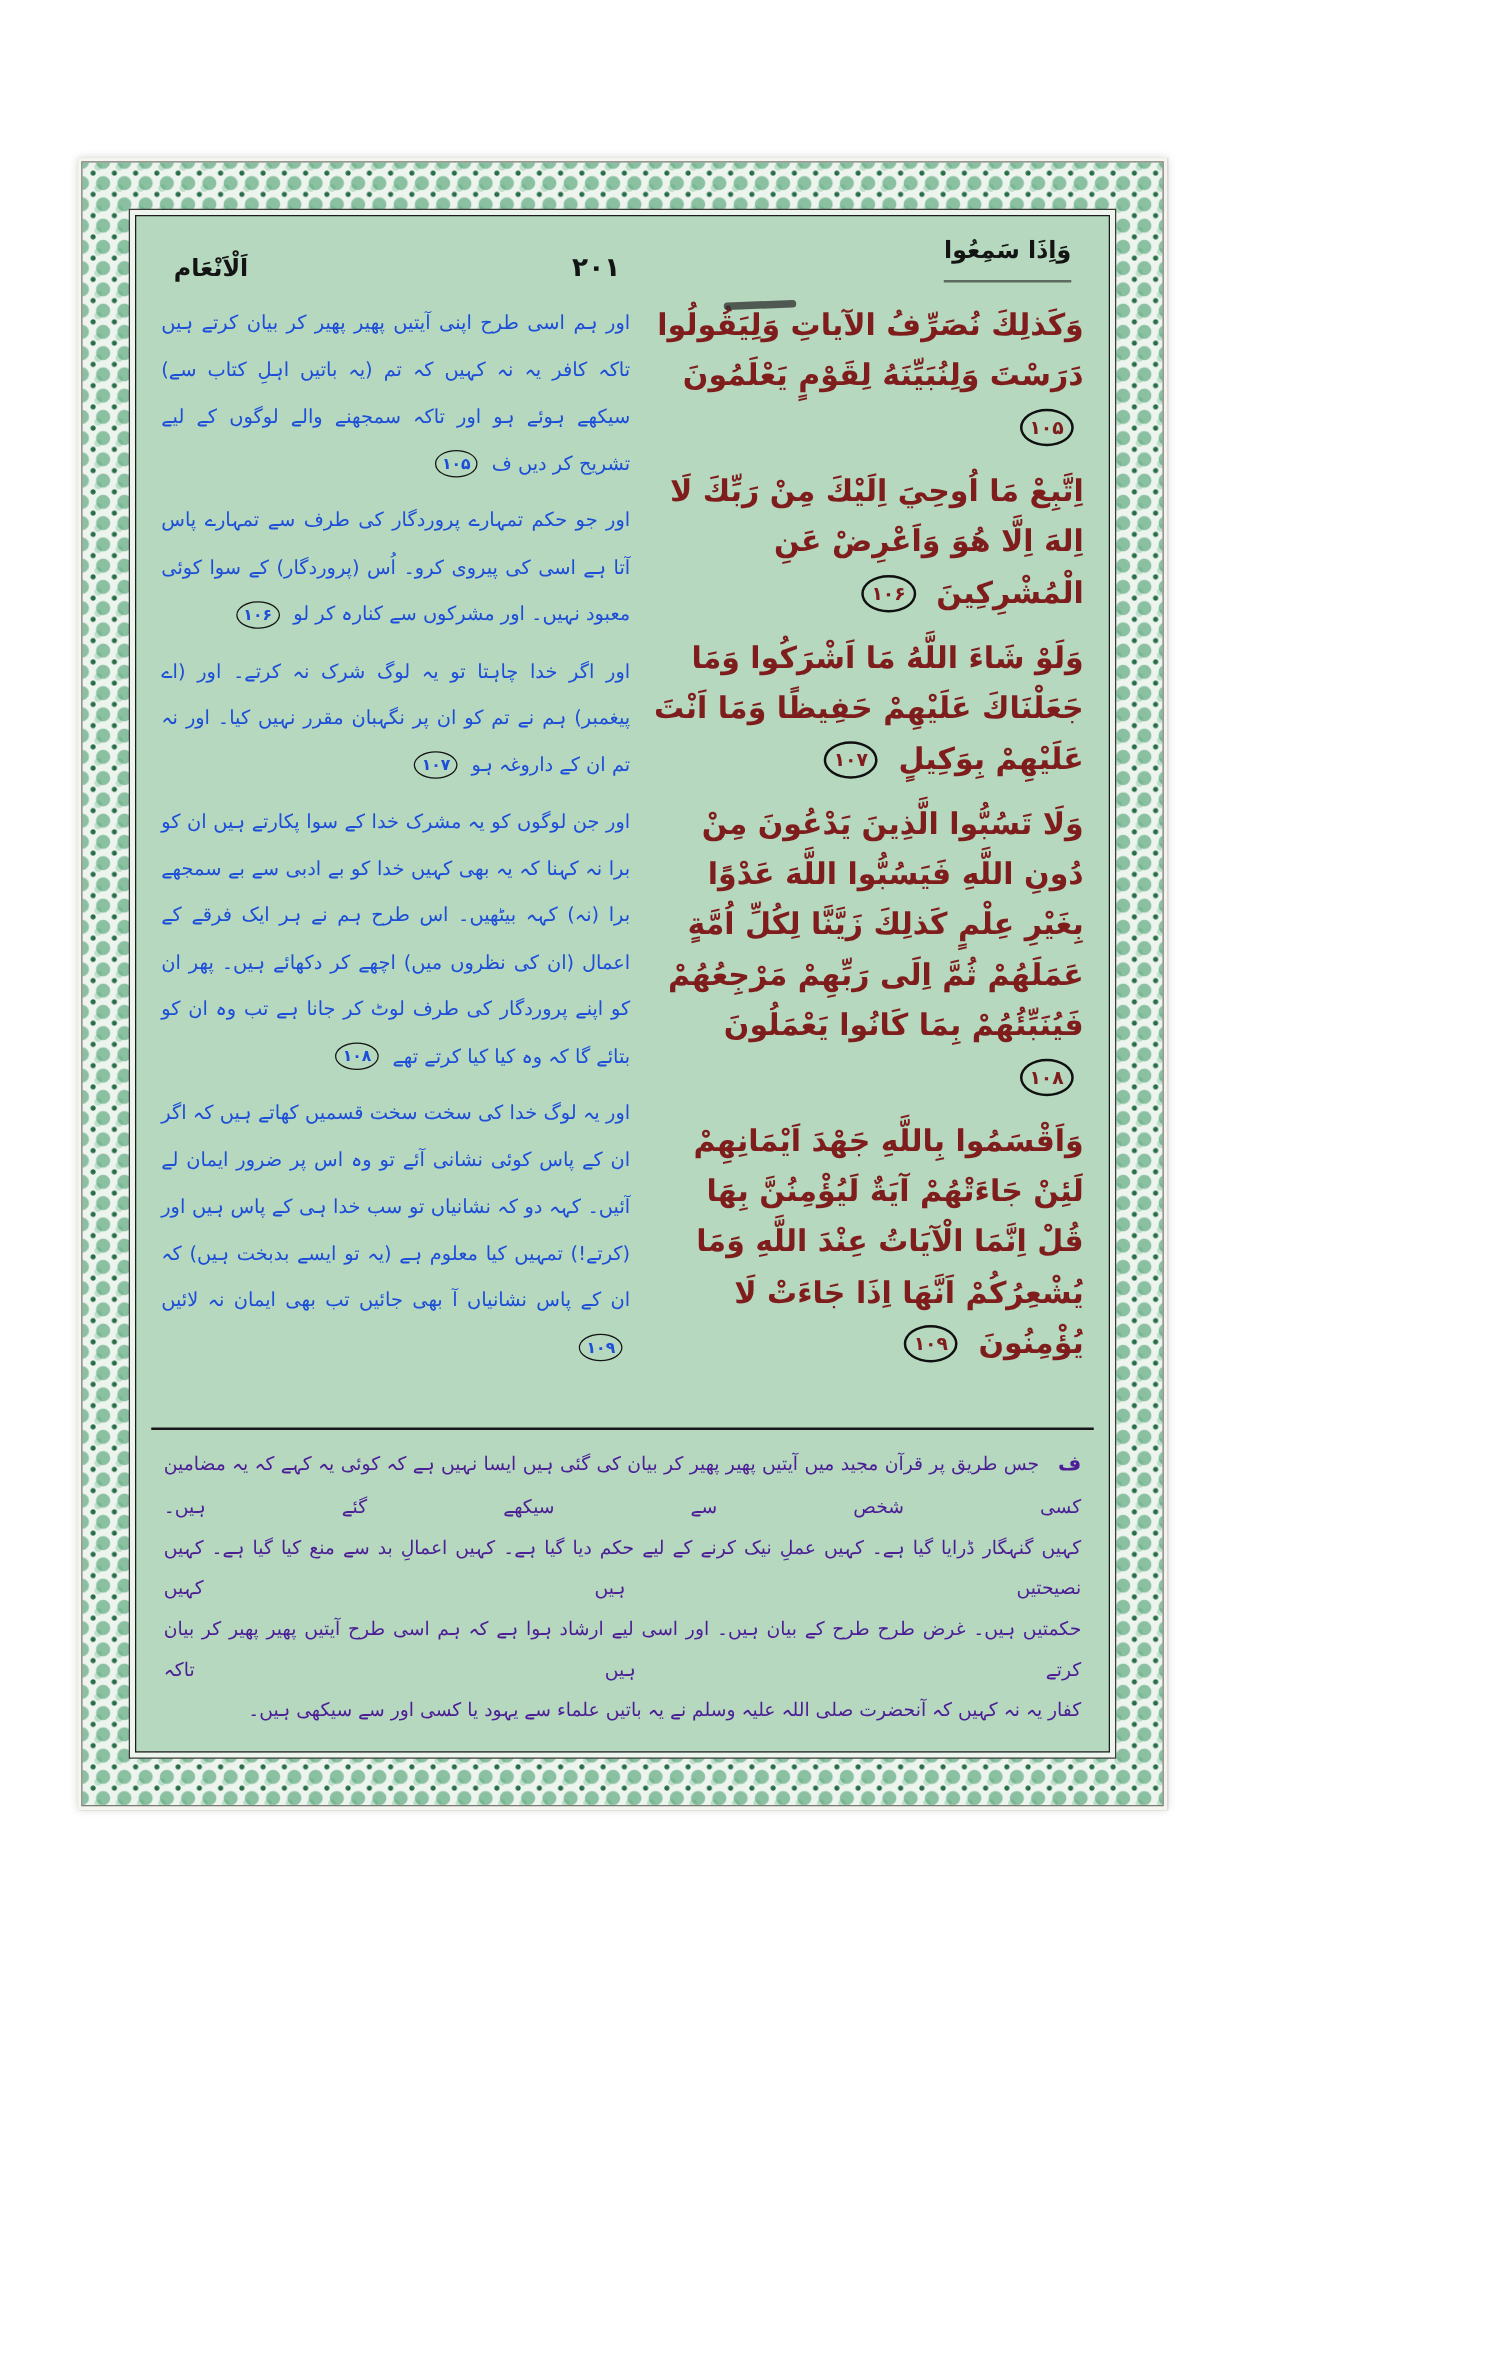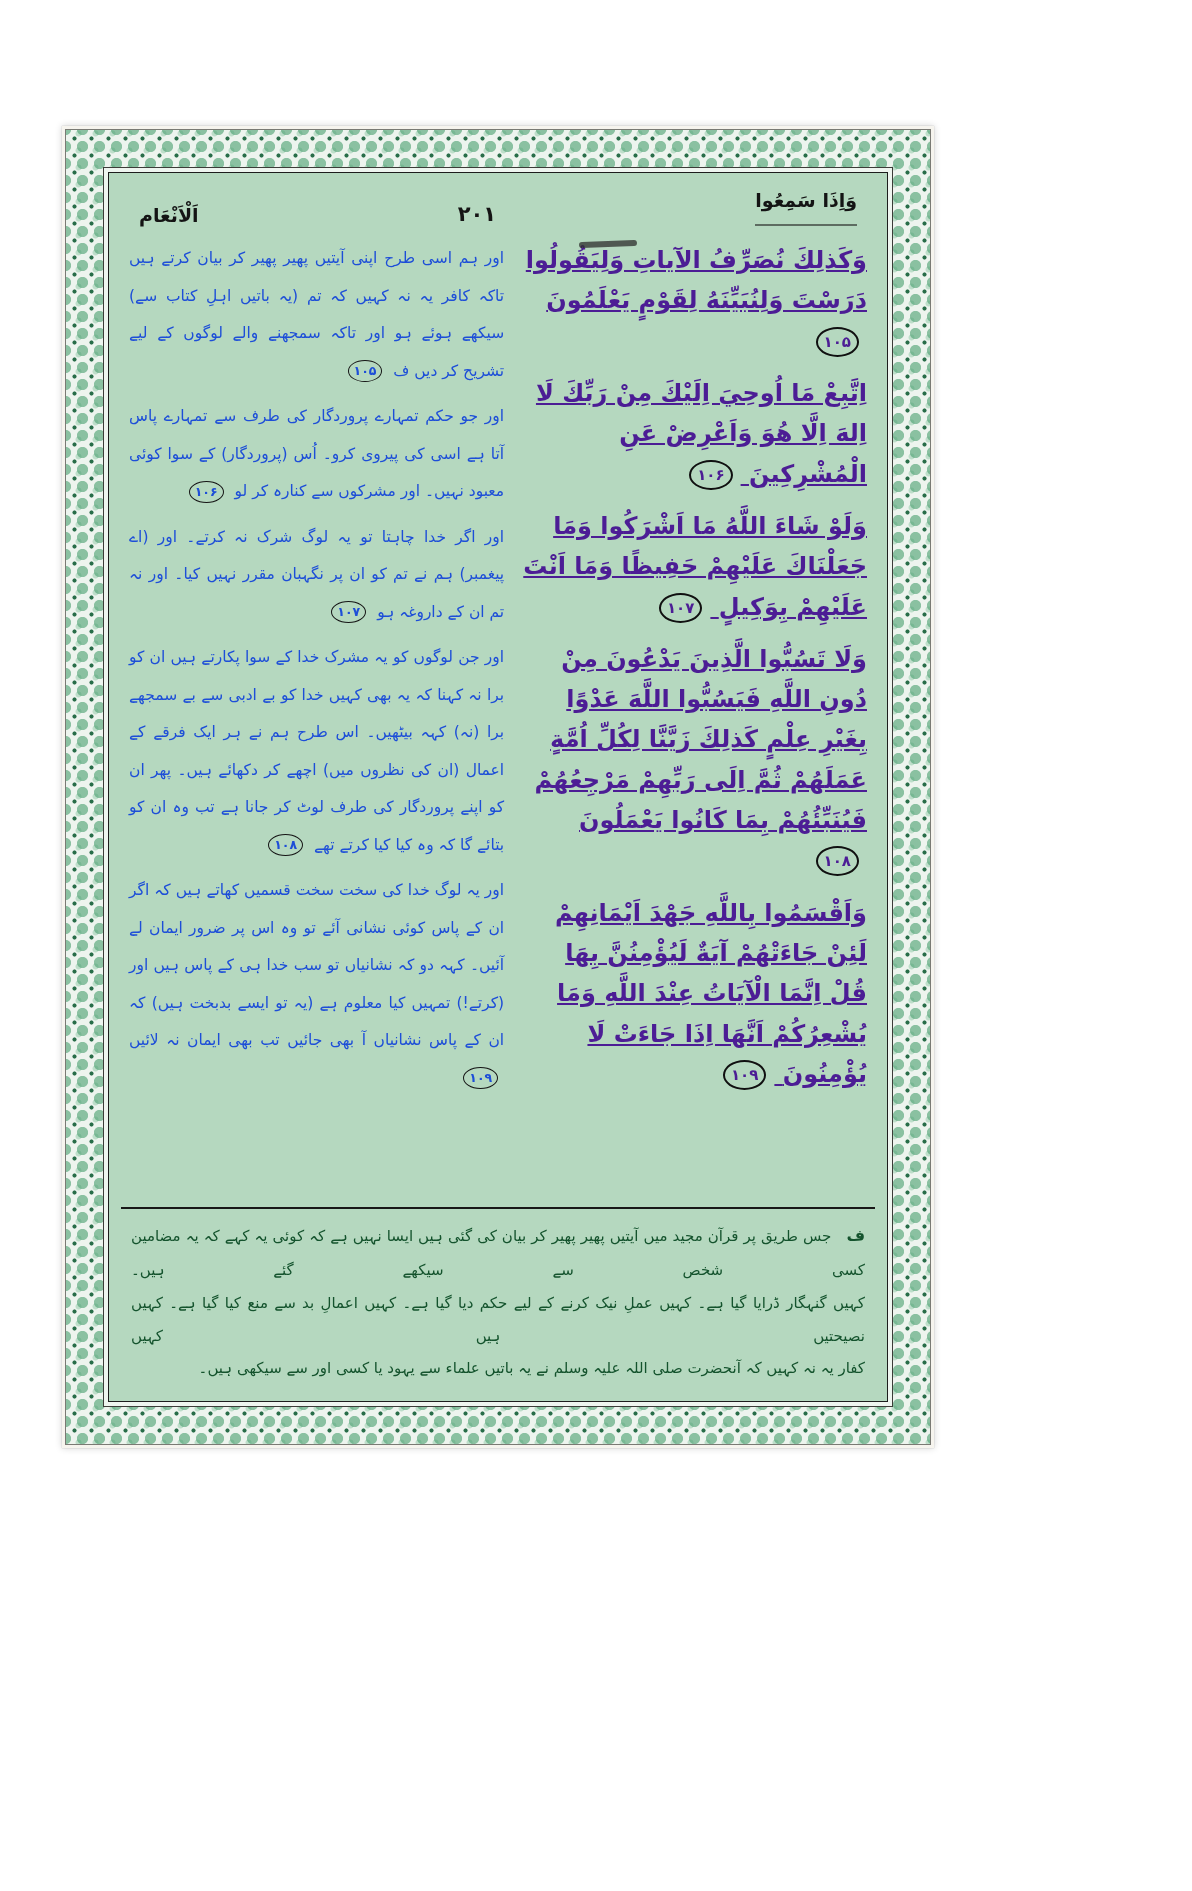--- a/index.html
+++ b/index.html
@@ -53,21 +53,21 @@
   
   .cols{
     flex:1;display:flex;direction:rtl;
     padding:10px 20px 0 20px;gap:16px;overflow:hidden;
   }
   .col-arabic{width:47%;}
   .col-urdu{flex:1;}
   .averse{
     direction:rtl;text-align:right;
     font-size:24px;font-weight:700;line-height:1.68;
-    color:#4c1d95;margin-bottom:12px;text-decoration:underline;
+    color:#7f1d1d;margin-bottom:12px;
   }
   .uverse{
     direction:rtl;text-align:justify;
     font-size:15.5px;line-height:2.42;
     color:#1d4ed8;margin-bottom:8px;
   }
   .vnum{
     display:inline-block;box-sizing:border-box;
     min-width:34px;height:30px;line-height:26px;
     border:2px solid #101010;border-radius:50%;
@@ -82,21 +82,21 @@
     padding:0 5px;margin:0 6px;vertical-align:middle;
   }
   
   .footnote{
     direction:rtl;
     margin:4px 12px 0 12px;
     border-top:2px solid #181818;
     padding:10px 10px 16px 10px;
   }
   .fn-line{
-    font-size:15px;line-height:2.18;color:#14532d;
+    font-size:15px;line-height:2.18;color:#4c1d95;
     text-align:justify;text-align-last:justify;
   }
   .fn-line.last{text-align-last:right;}
   .fn-marker{
     font-weight:700;font-size:16px;margin-left:10px;
   }
 </style>
 </head>
 <body>
 
@@ -161,18 +161,19 @@
         </div>
 
       </div>
 
       <div class="footnote" lang="ur">
         <div class="fn-line">
           <b class="fn-marker">ف</b>
           <span>جس طریق پر قرآن مجید میں آیتیں پھیر پھیر کر بیان کی گئی ہیں ایسا نہیں ہے کہ کوئی یہ کہے کہ یہ مضامین کسی شخص سے سیکھے گئے ہیں۔</span>
         </div>
         <div class="fn-line">کہیں گنہگار ڈرایا گیا ہے۔ کہیں عملِ نیک کرنے کے لیے حکم دیا گیا ہے۔ کہیں اعمالِ بد سے منع کیا گیا ہے۔ کہیں نصیحتیں ہیں کہیں</div>
+        <div class="fn-line">حکمتیں ہیں۔ غرض طرح طرح کے بیان ہیں۔ اور اسی لیے ارشاد ہوا ہے کہ ہم اسی طرح آیتیں پھیر پھیر کر بیان کرتے ہیں تاکہ</div>
         <div class="fn-line last">کفار یہ نہ کہیں کہ آنحضرت صلی اللہ علیہ وسلم نے یہ باتیں علماء سے یہود یا کسی اور سے سیکھی ہیں۔</div>
       </div>
 
     </div>
   </div>
 </div>
 
 </body></html>

